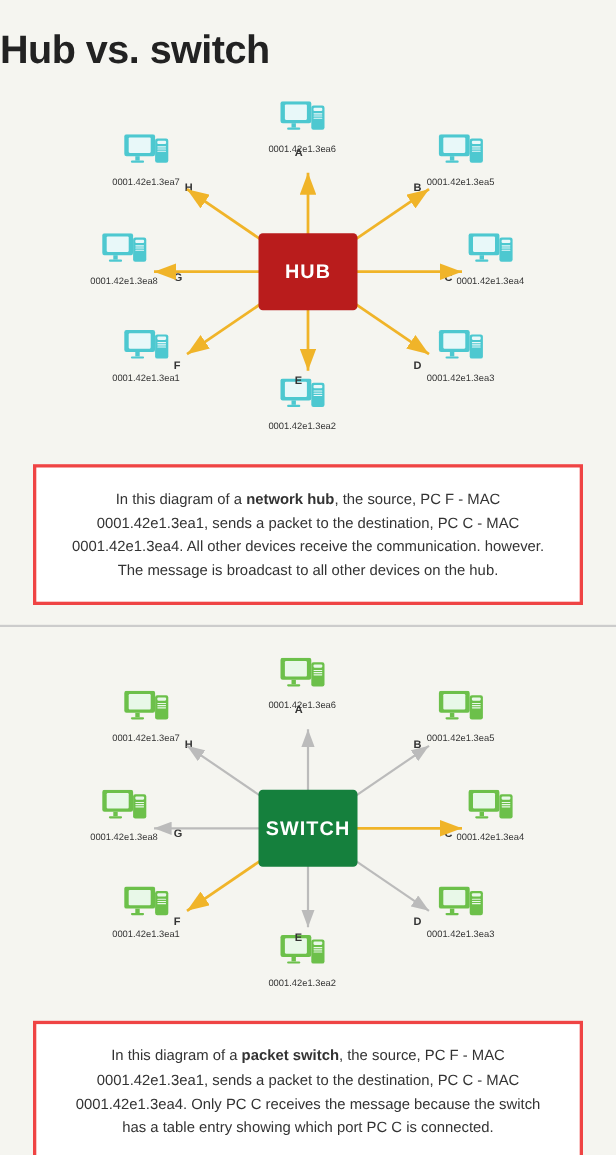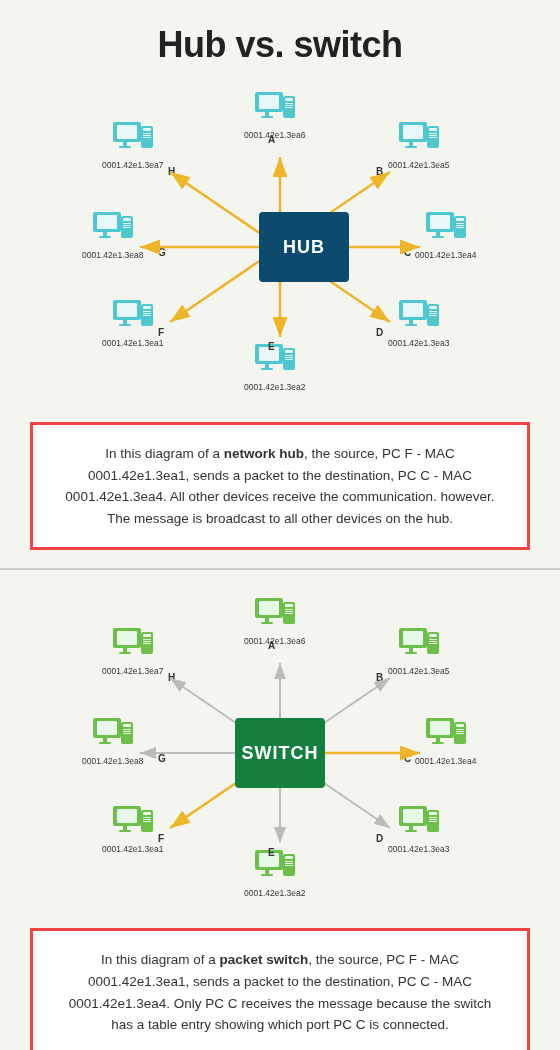--- a/index.html
+++ b/index.html
@@ -5,21 +5,20 @@
     * { box-sizing: border-box; margin: 0; padding: 0; }
     body {
       width: 560px;
       min-height: 1050px;
       background: #f5f5f0;
       font-family: Arial, sans-serif;
       position: relative;
     }
 
     .page-title {
-      text-align: center;
       font-size: 36px;
       font-weight: 900;
       color: #222;
       padding: 24px 0 16px 0;
       letter-spacing: -0.5px;
     }
 
     .section {
       width: 100%;
       padding: 0 20px;
@@ -45,21 +44,21 @@
       align-items: center;
       justify-content: center;
       font-size: 18px;
       font-weight: 900;
       color: white;
       letter-spacing: 1px;
       border-radius: 4px;
       z-index: 10;
     }
 
-    .hub-box { background: #0c4a6e; margin-left: 24px; }
+    .hub-box { background: #b91c1c; }
     .switch-box { background: #15803d; }
 
     
     .pc-icon {
       position: absolute;
       display: flex;
       flex-direction: column;
       align-items: center;
       text-align: left;
     }

